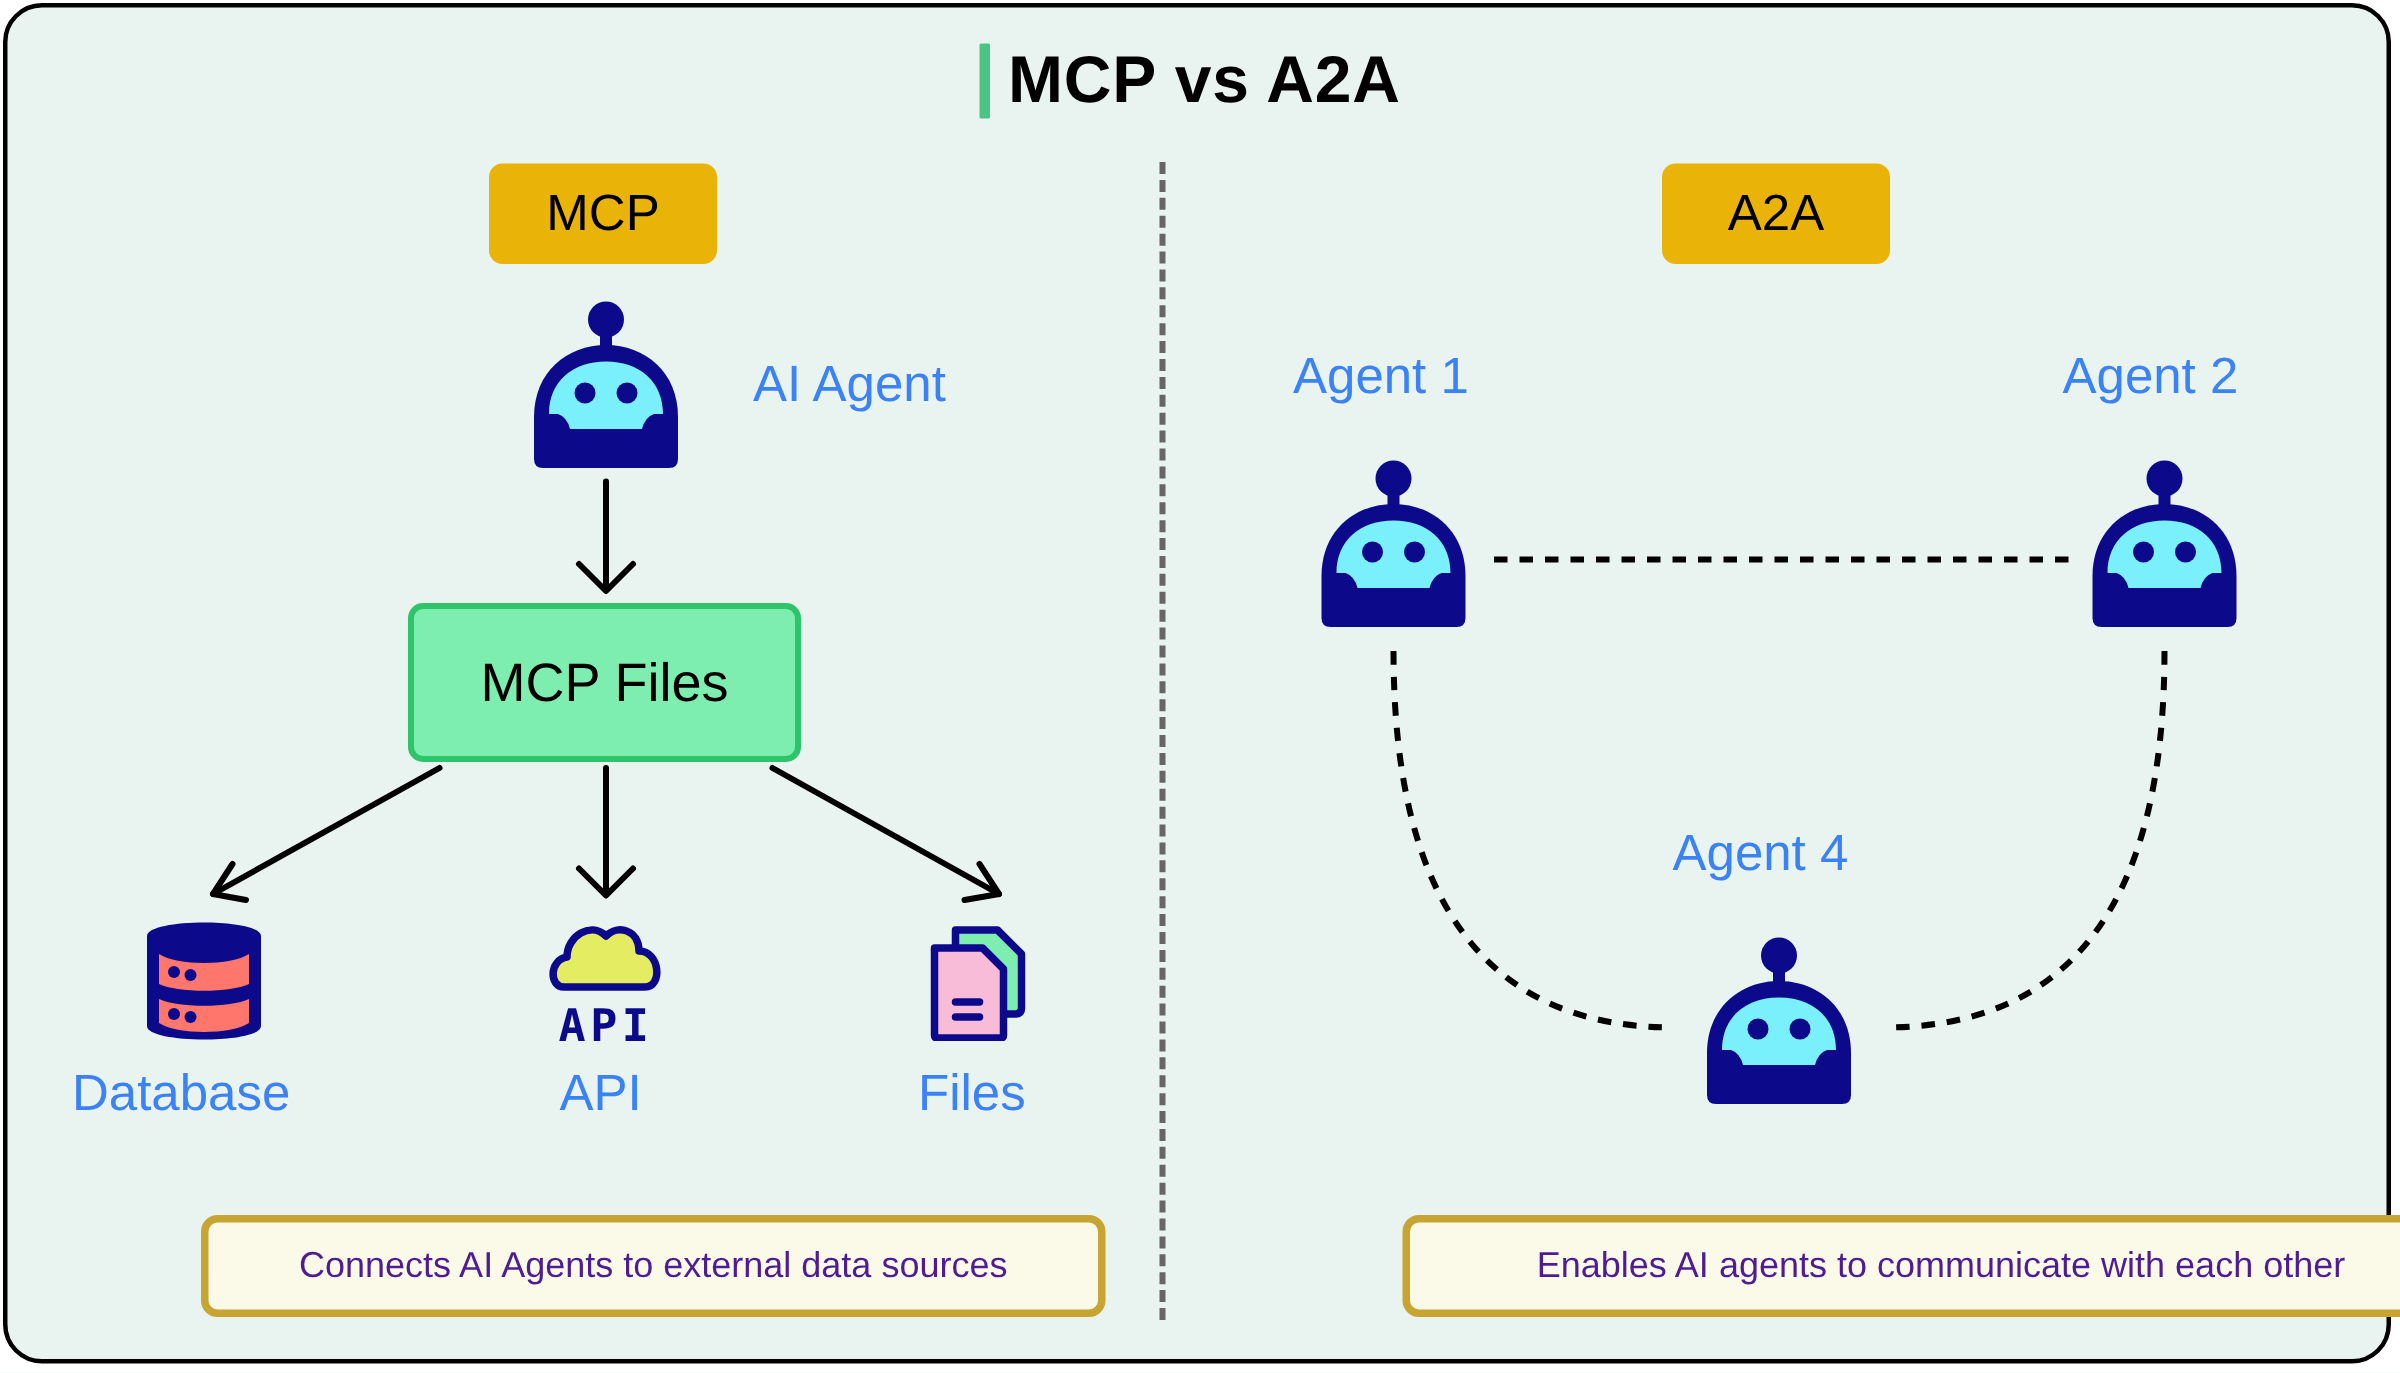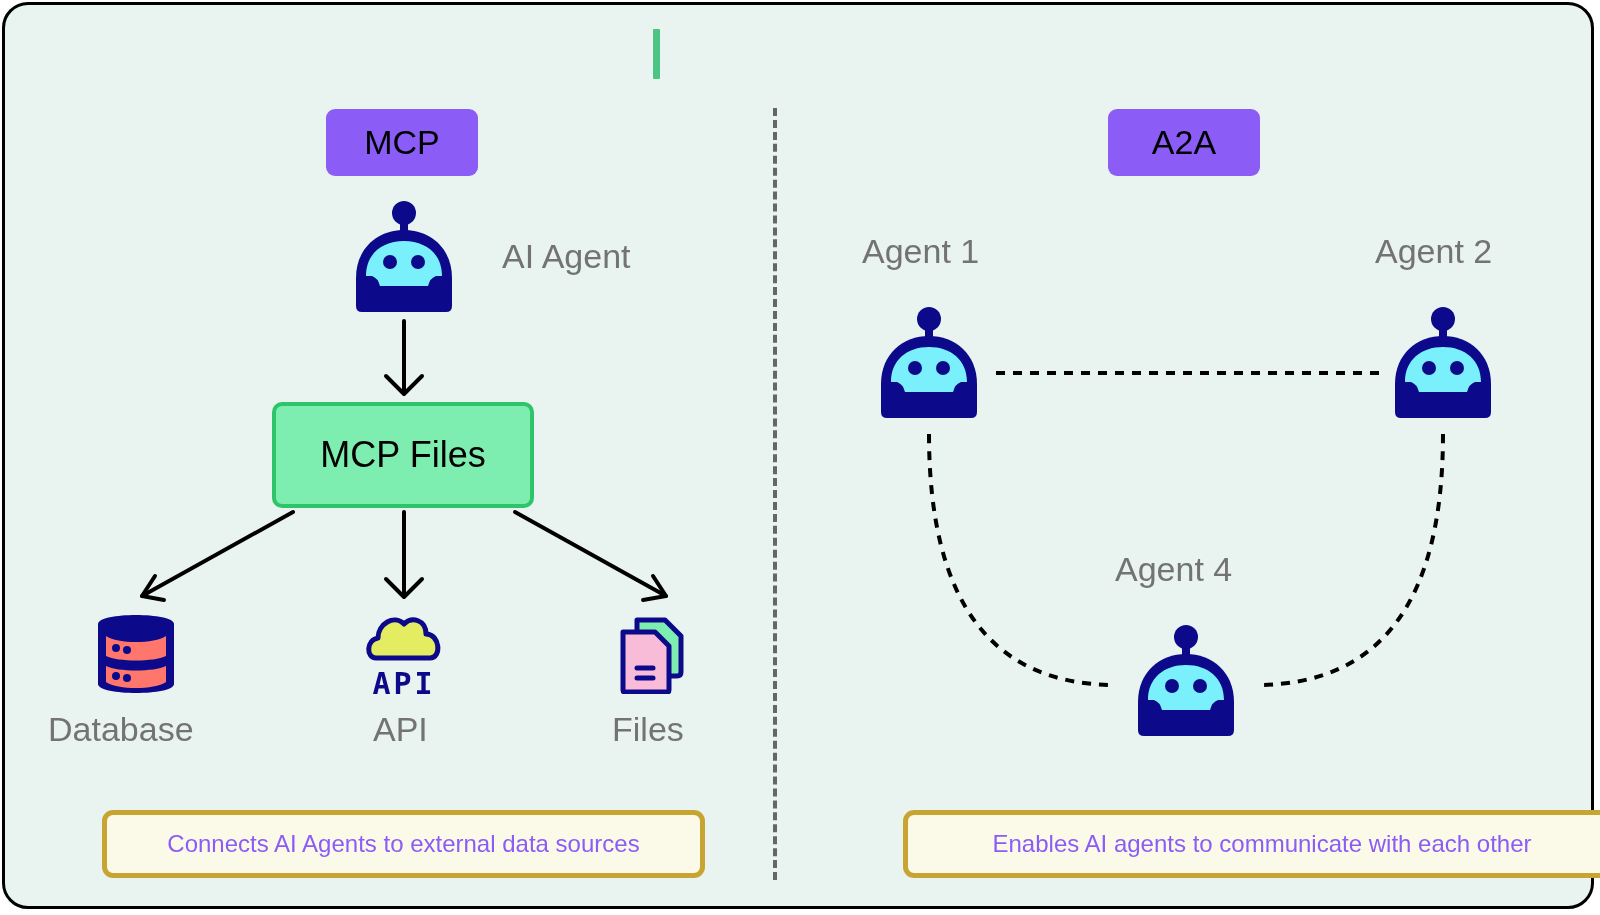--- a/index.html
+++ b/index.html
@@ -5,40 +5,41 @@
   html, body { margin: 0; padding: 0; background: #ffffff; }
   body { width: 1600px; height: 915px; position: relative; overflow: hidden;
          font-family: "Liberation Sans", "DejaVu Sans", sans-serif; }
   .frame { position: absolute; left: 2px; top: 2px; width: 1592px; height: 907px;
            border: 3px solid #000; border-radius: 26px; background: #e9f4f0; box-sizing: border-box; }
   .title { position: absolute; left: 653px; top: 28px; height: 52px; display: flex; align-items: center; }
   .title-bar { width: 7px; height: 50px; background: #4cc584; border-radius: 1px; margin-right: 12px; }
   .title-text { font-size: 44px; font-weight: bold; color: #000; letter-spacing: 0.5px; }
   .divider { position: absolute; left: 773px; top: 108px; width: 0; height: 772px;
              border-left: 4px dashed #666; }
-  .tag { position: absolute; top: 109px; width: 152px; height: 67px; background: #8b5cf6;
+  .tag { position: absolute; top: 109px; width: 152px; height: 67px; background: #eab308;
          border-radius: 9px; display: flex; align-items: center; justify-content: center;
          font-size: 34px; color: #000; }
-  .label { position: absolute; font-size: 34px; color: #737373; white-space: nowrap; }
+  .label { position: absolute; font-size: 34px; color: #3b82f6; white-space: nowrap; }
   .server { position: absolute; left: 272px; top: 402px; width: 262px; height: 106px;
             background: #7eeeb0; border: 4px solid #2ec46a; border-radius: 10px; box-sizing: border-box;
             display: flex; align-items: center; justify-content: center; font-size: 36px; color: #000; }
   .desc { position: absolute; top: 810px; height: 68px; background: #fbfae8;
           border: 5px solid #c8a532; border-radius: 11px; box-sizing: border-box;
-          display: flex; align-items: center; justify-content: center; font-size: 24px; color: #8b5cf6; }
+          display: flex; align-items: center; justify-content: center; font-size: 24px; color: #4c1d95; margin-left: 32px; }
   svg.overlay { position: absolute; left: 0; top: 0; }
   .icon { position: absolute; }
 </style>
 </head>
 <body>
 
 <div class="frame"></div>
 
 <div class="title">
   <div class="title-bar"></div>
+  <div class="title-text">MCP vs A2A</div>
 </div>
 
 <div class="divider"></div>
 
 <svg class="overlay" width="1600" height="915">
   <g stroke="#000" stroke-width="4" fill="none" stroke-linecap="round" stroke-linejoin="round">
     <g>
       <line x1="404" y1="321" x2="404" y2="393"></line>
       <polyline points="386,376 404,394 422,376"></polyline>
     </g>

